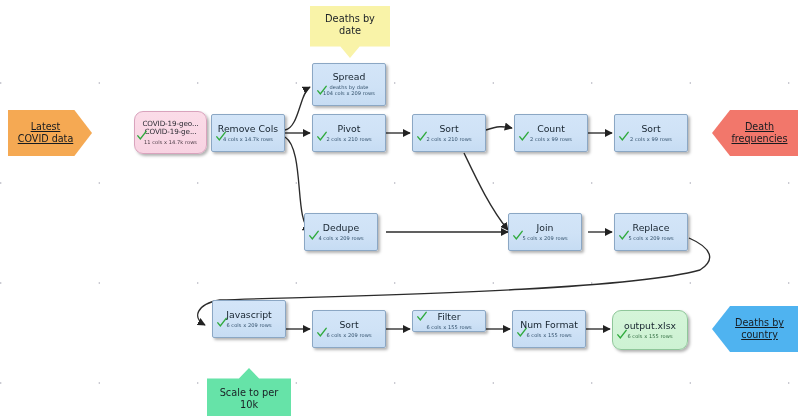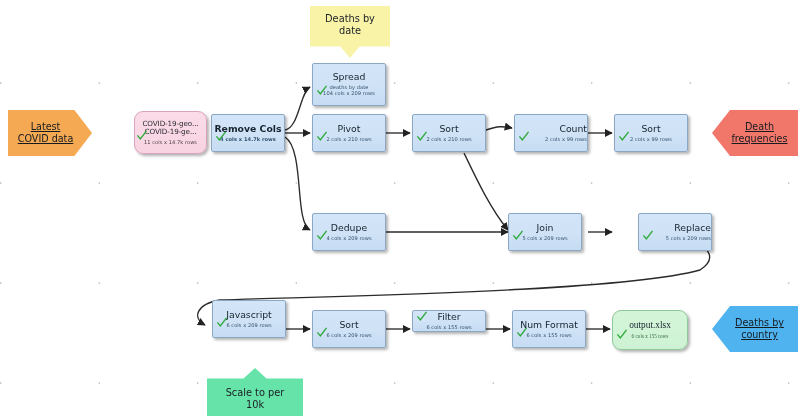--- a/index.html
+++ b/index.html
@@ -47,21 +47,20 @@
     border:1px solid #8ba7c4;
     border-radius:2px;
   }
   .step .ttl{font-size:9.3px;}
 
   
   .outnode{
     background:linear-gradient(180deg,#d5f5d9 0%, #cdf2d3 100%);
     border:1px solid #8fc79a;
     border-radius:9px;
-    font-family:Liberation Serif, serif;
   }
   .outnode .ttl{font-size:9.3px;}
   .outnode .sub{color:#2f6b3e;}
 
   
   .srcnode{
     background:linear-gradient(180deg,#fbdce8 0%, #f8d3e2 100%);
     border:1px solid #d9a3bd;
     border-radius:9px;
   }
@@ -189,38 +188,38 @@
     </div>
   </div>
 
   <div class="note note-down" style="left:310px;top:6px;width:80px;height:52px;background:#f9f3a8;">
     <div class="note-in">
       <div>Deaths by</div>
       <div>date</div>
     </div>
   </div>
 
-  <div class="note note-up" style="left:207px;top:368px;width:96px;height:48px;background:#66e3a8;">
+  <div class="note note-up" style="left:207px;top:368px;width:84px;height:48px;background:#66e3a8;">
     <div class="note-in">
       <div>Scale to per</div>
       <div>10k</div>
     </div>
   </div>
 
   <div class="node srcnode" style="left:112px;top:111px;width:73px;height:43px;margin-left:22px;">
     <div class="stack"></div>
     <svg class="chk" viewBox="0 0 12 12">
       <path d="M1 6.4 L4 10 L11 1" stroke="#2faa3c" stroke-width="1.7" fill="none" stroke-linecap="round"></path>
     </svg>
     <div class="ln">COVID-19-geo...</div>
     <div class="ln">COVID-19-ge...</div>
     <div class="sub">11 cols x 14.7k rows</div>
   </div>
 
-  <div class="node step" style="left:211px;top:114px;width:74px;height:38px;font-weight:bold;">
+  <div class="node step" style="left:211px;top:114px;width:74px;height:38px;">
     <svg class="chk" viewBox="0 0 12 12">
       <path d="M1 6.4 L4 10 L11 1" stroke="#2faa3c" stroke-width="1.7" fill="none" stroke-linecap="round"></path>
       </svg>
     <div class="ttl">Remove Cols</div>
     <div class="sub">4 cols x 14.7k rows</div>
   </div>
 
   <div class="node step" style="left:312px;top:63px;width:74px;height:43px;">
     <svg class="chk" viewBox="0 0 12 12">
       <path d="M1 6.4 L4 10 L11 1" stroke="#2faa3c" stroke-width="1.7" fill="none" stroke-linecap="round"></path>
@@ -239,53 +238,53 @@
   </div>
 
   <div class="node step" style="left:412px;top:114px;width:74px;height:38px;">
     <svg class="chk" viewBox="0 0 12 12">
       <path d="M1 6.4 L4 10 L11 1" stroke="#2faa3c" stroke-width="1.7" fill="none" stroke-linecap="round"></path>
       </svg>
     <div class="ttl">Sort</div>
     <div class="sub">2 cols x 210 rows</div>
   </div>
 
-  <div class="node step" style="left:514px;top:114px;width:74px;height:38px;align-items:flex-end;">
+  <div class="node step" style="left:514px;top:114px;width:74px;height:38px;">
     <svg class="chk" viewBox="0 0 12 12">
       <path d="M1 6.4 L4 10 L11 1" stroke="#2faa3c" stroke-width="1.7" fill="none" stroke-linecap="round"></path>
       </svg>
     <div class="ttl">Count</div>
     <div class="sub">2 cols x 99 rows</div>
   </div>
 
   <div class="node step" style="left:614px;top:114px;width:74px;height:38px;">
     <svg class="chk" viewBox="0 0 12 12">
       <path d="M1 6.4 L4 10 L11 1" stroke="#2faa3c" stroke-width="1.7" fill="none" stroke-linecap="round"></path>
       </svg>
     <div class="ttl">Sort</div>
     <div class="sub">2 cols x 99 rows</div>
   </div>
 
-  <div class="node step" style="left:312px;top:213px;width:74px;height:38px;">
+  <div class="node step" style="left:304px;top:213px;width:74px;height:38px;">
     <svg class="chk" viewBox="0 0 12 12">
       <path d="M1 6.4 L4 10 L11 1" stroke="#2faa3c" stroke-width="1.7" fill="none" stroke-linecap="round"></path>
       </svg>
     <div class="ttl">Dedupe</div>
     <div class="sub">4 cols x 209 rows</div>
   </div>
 
   <div class="node step" style="left:508px;top:213px;width:74px;height:38px;">
     <svg class="chk" viewBox="0 0 12 12">
       <path d="M1 6.4 L4 10 L11 1" stroke="#2faa3c" stroke-width="1.7" fill="none" stroke-linecap="round"></path>
       </svg>
     <div class="ttl">Join</div>
     <div class="sub">5 cols x 209 rows</div>
   </div>
 
-  <div class="node step" style="left:638px;top:213px;width:74px;height:38px;align-items:flex-end;">
+  <div class="node step" style="left:614px;top:213px;width:74px;height:38px;">
     <svg class="chk" viewBox="0 0 12 12">
       <path d="M1 6.4 L4 10 L11 1" stroke="#2faa3c" stroke-width="1.7" fill="none" stroke-linecap="round"></path>
       </svg>
     <div class="ttl">Replace</div>
     <div class="sub">5 cols x 209 rows</div>
   </div>
 
   <div class="node step" style="left:212px;top:300px;width:74px;height:38px;">
     <svg class="chk" viewBox="0 0 12 12">
       <path d="M1 6.4 L4 10 L11 1" stroke="#2faa3c" stroke-width="1.7" fill="none" stroke-linecap="round"></path>

